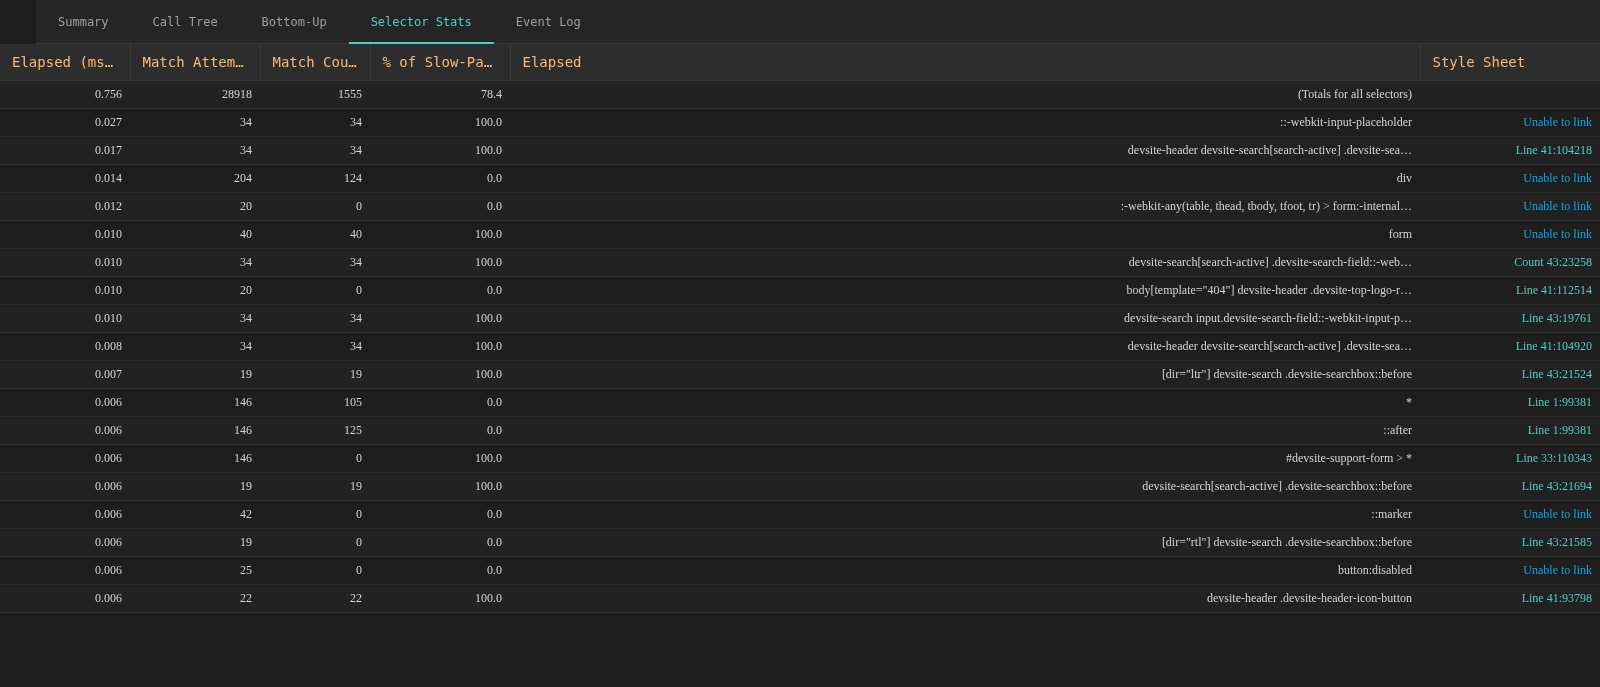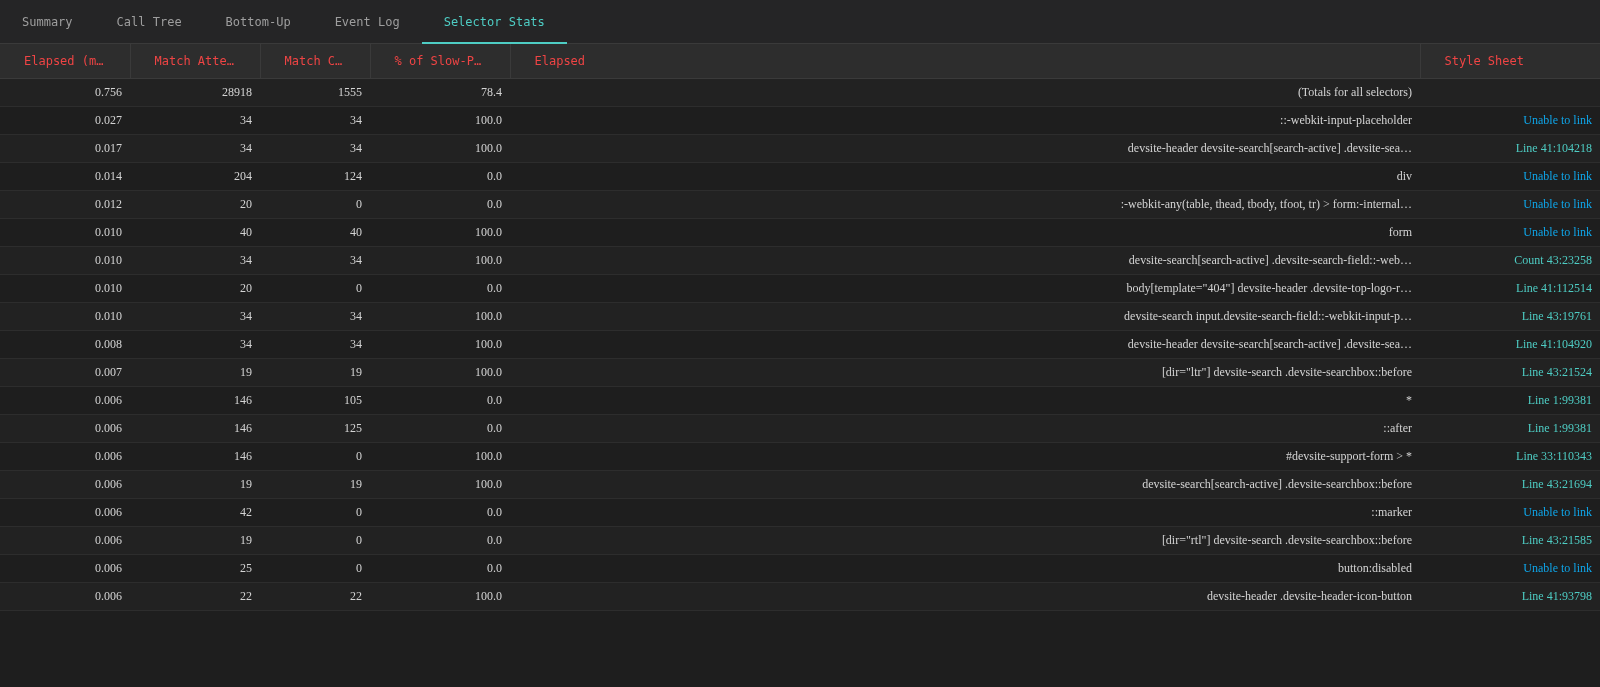--- a/index.html
+++ b/index.html
@@ -11,20 +11,21 @@
       overflow: hidden;
     }
 
     
     .tab-bar {
       display: flex;
       align-items: stretch;
       background: #252526;
       border-bottom: 1px solid #3a3a3a;
       height: 44px;
+      margin-left: 36px;
     }
     .tab {
       display: flex;
       align-items: center;
       padding: 0 22px;
       cursor: pointer;
       color: #9e9e9e;
       font-size: 12px;
       white-space: nowrap;
       border-bottom: 2px solid transparent;
@@ -44,25 +45,25 @@
     table {
       width: 100%;
       border-collapse: collapse;
       table-layout: fixed;
     }
     thead tr {
       background: #2d2d2d;
       border-bottom: 1px solid #3a3a3a;
     }
     thead th {
-      padding: 10px 24px;
+      padding: 10px 12px;
       text-align: right;
       font-weight: normal;
-      color: #ef4444;
-      font-size: 12px;
+      color: #fdba74;
+      font-size: 14px;
       border-right: 1px solid #3a3a3a;
       white-space: nowrap;
       overflow: hidden;
       text-overflow: ellipsis;
     }
     thead th:last-child { border-right: none; }
     thead th.col-selector,
     thead th.col-stylesheet {
       text-align: left;
     }
@@ -97,22 +98,22 @@
     }
     td.unable { color: #0ea5e9; }
   </style>
 </head>
 <body>
 
 <div class="tab-bar">
 <div class="tab">Summary</div>
     <div class="tab">Call Tree</div>
     <div class="tab">Bottom-Up</div>
+    <div class="tab active">Selector Stats</div>
     <div class="tab">Event Log</div>
-    <div class="tab active">Selector Stats</div>
   </div>
 
 <div class="table-container">
   <table>
     <thead>
       <tr>
           <th class="col-elapsed">Elapsed (ms) ▼</th>
           <th class="col-attempts">Match Attempts</th>
           <th class="col-count">Match Count</th>
           <th class="col-slowpath">% of Slow-Path N…</th>

